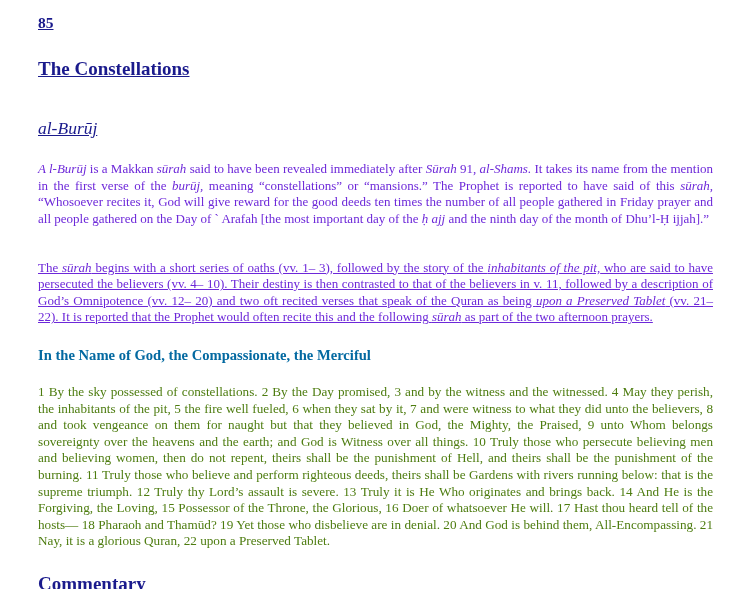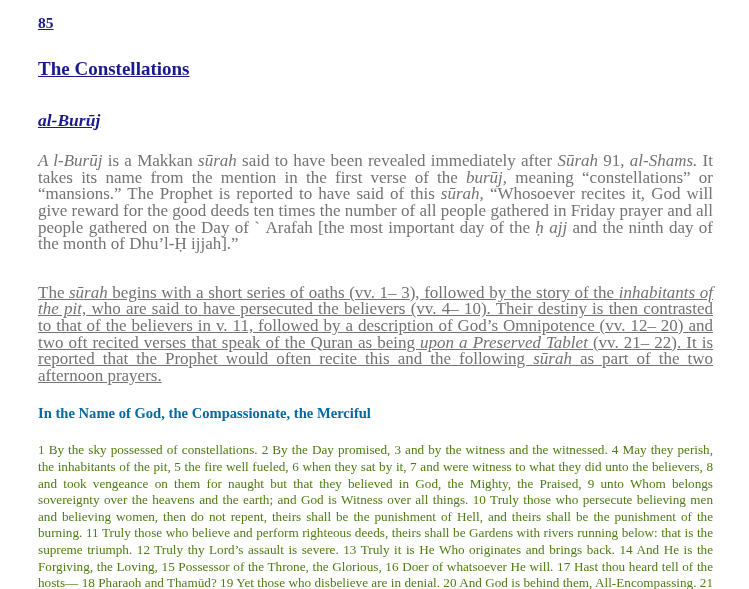--- a/index.html
+++ b/index.html
@@ -33,54 +33,54 @@
     line-height: 1.2;
     display: inline-block;
   }
   .heading-wrap { display: block; }
 
   .title-main {
     font-size: 19px;
     font-weight: bold;
     color: #1a1a8c;
     text-decoration: underline;
-    margin: 24px 0 8px 0;
+    margin: 24px 0 16px 0;
     line-height: 1.25;
     display: inline-block;
   }
 
   .title-translit {
     font-size: 17.5px;
-    font-weight: bold;
+    font-weight: normal;
     font-style: italic;
     color: #1a1a8c;
     text-decoration: underline;
     margin: 22px 0 0 0;
     line-height: 1.25;
     display: inline-block;
   }
 
   .commentary-heading {
     font-size: 19px;
     font-weight: bold;
     color: #1a1a8c;
     text-decoration: underline;
     margin: 22px 0 12px 0;
     line-height: 1.25;
     display: inline-block;
   }
 
   
   .body-para {
-    font-size: 17px;
+    font-size: 13px;
     line-height: 16.6px;
     text-align: justify;
     margin: 0;
     padding: 0;
-    color: #737373;
+    color: #6d28d9;
   }
   .para-gap-intro { margin-top: 21px; }
   .para-gap        { margin-top: 32px; text-decoration: underline; }
 
   .bismillah {
     font-size: 14.6px;
     font-weight: bold;
     line-height: 18px;
     margin: 20px 0 0 0;
     color: #0369a1;

